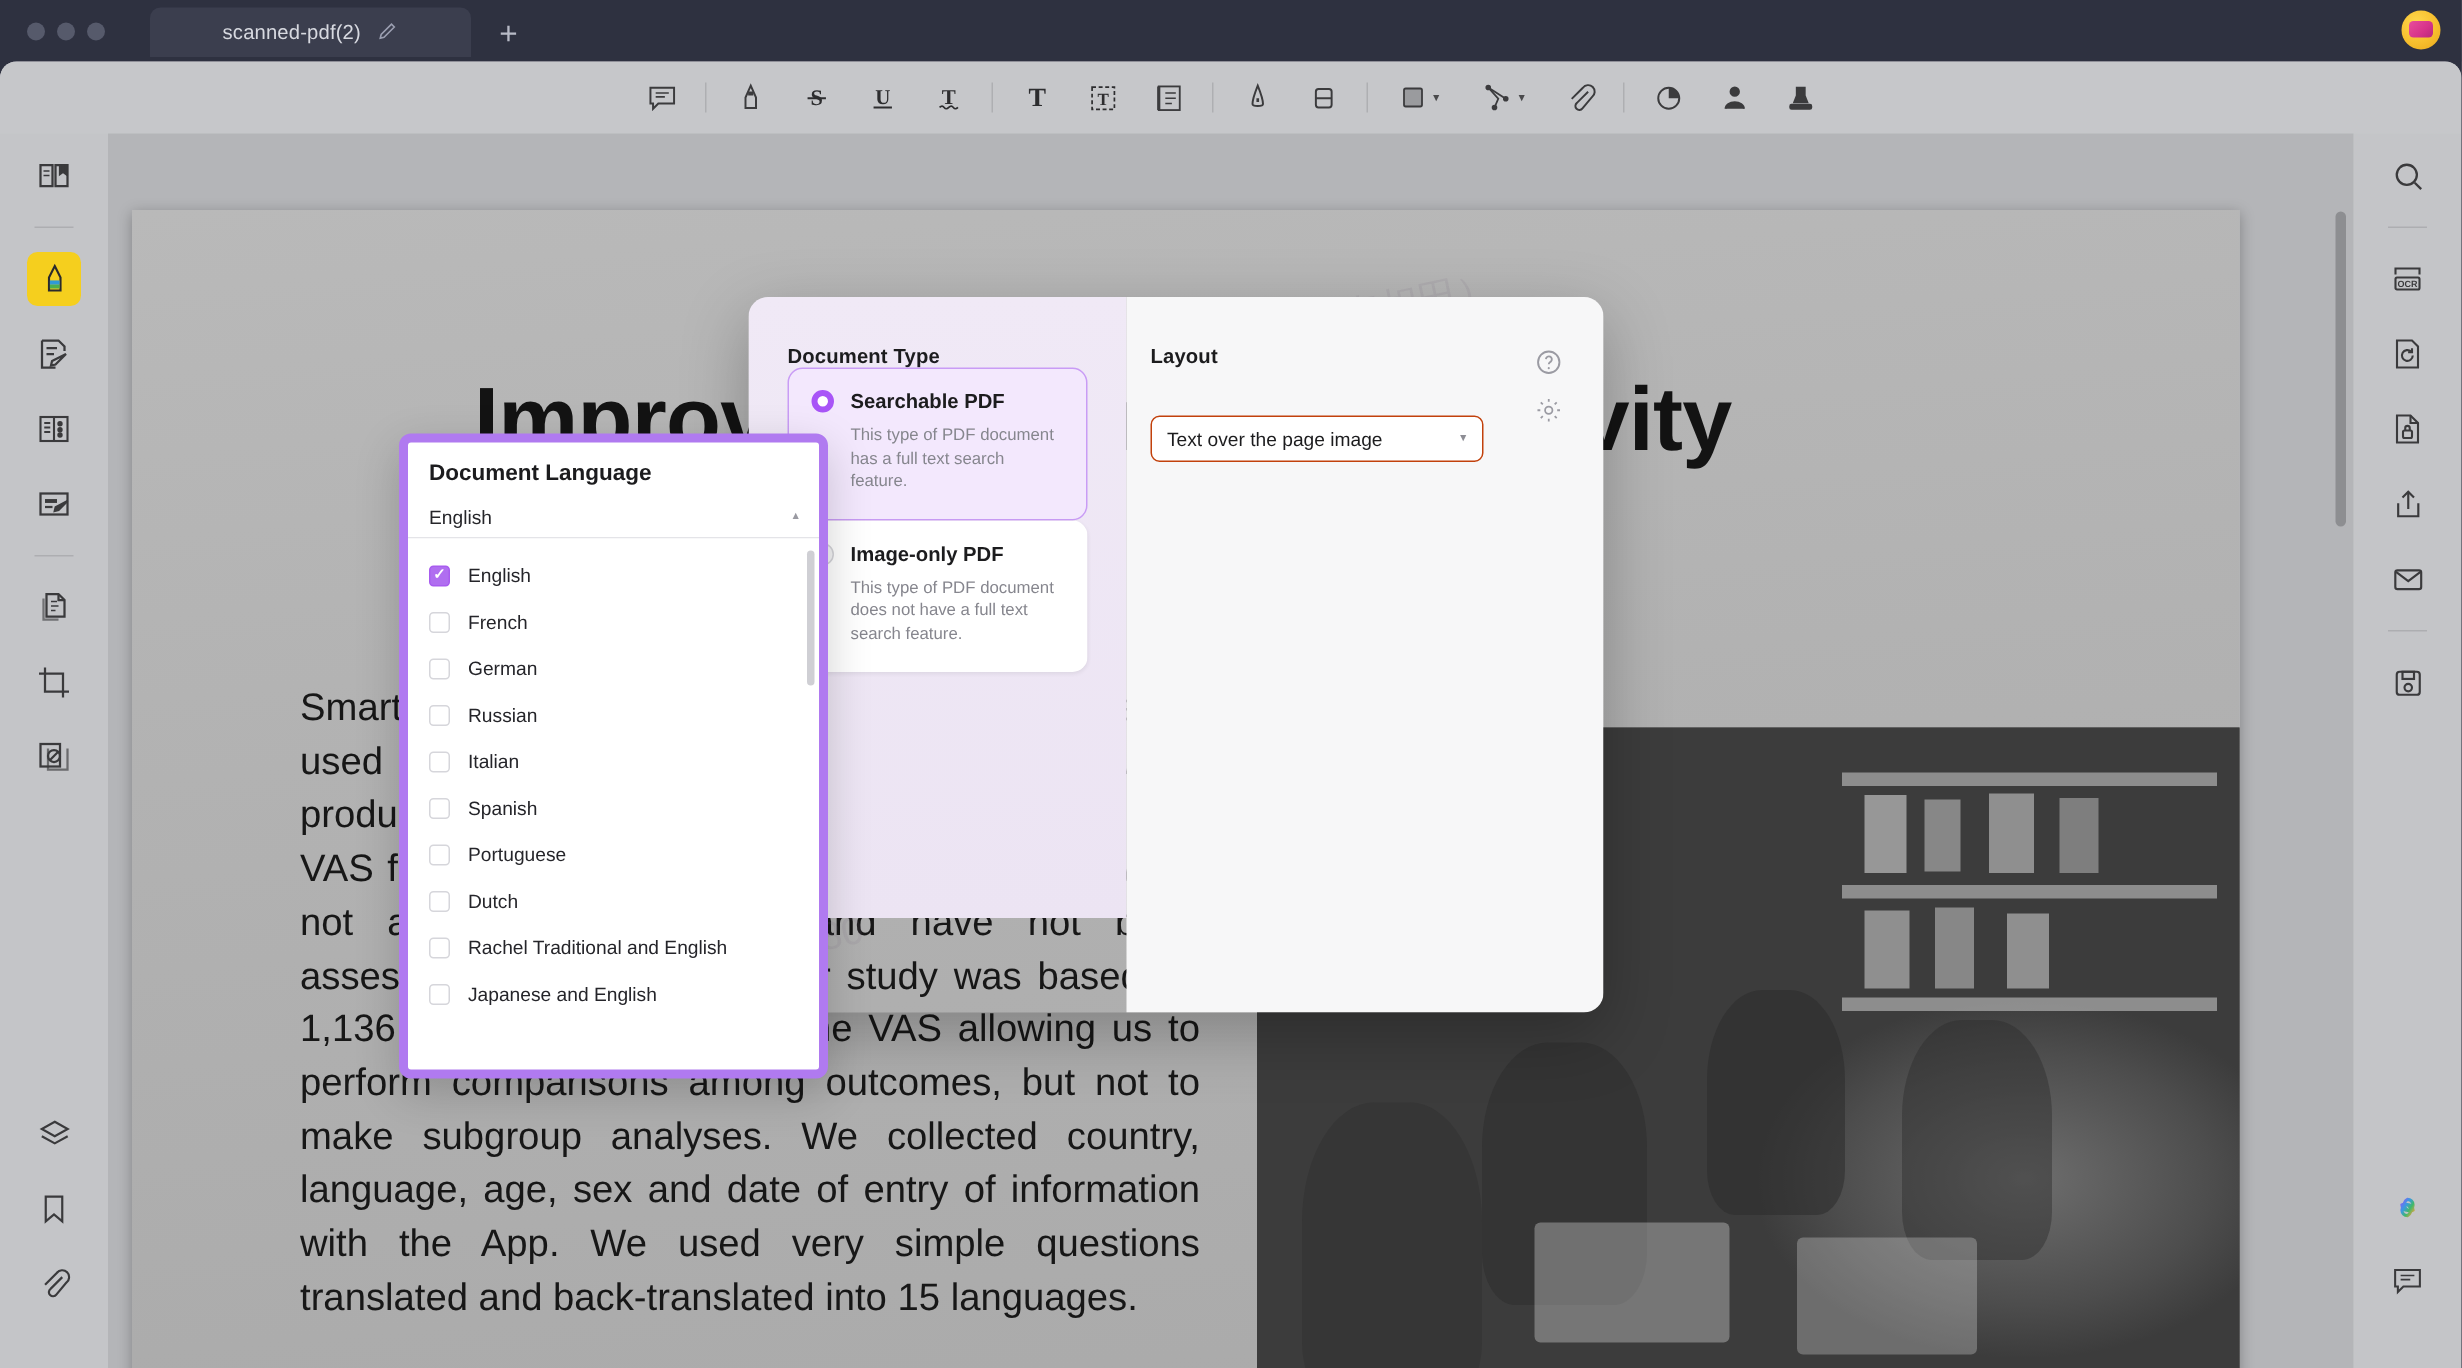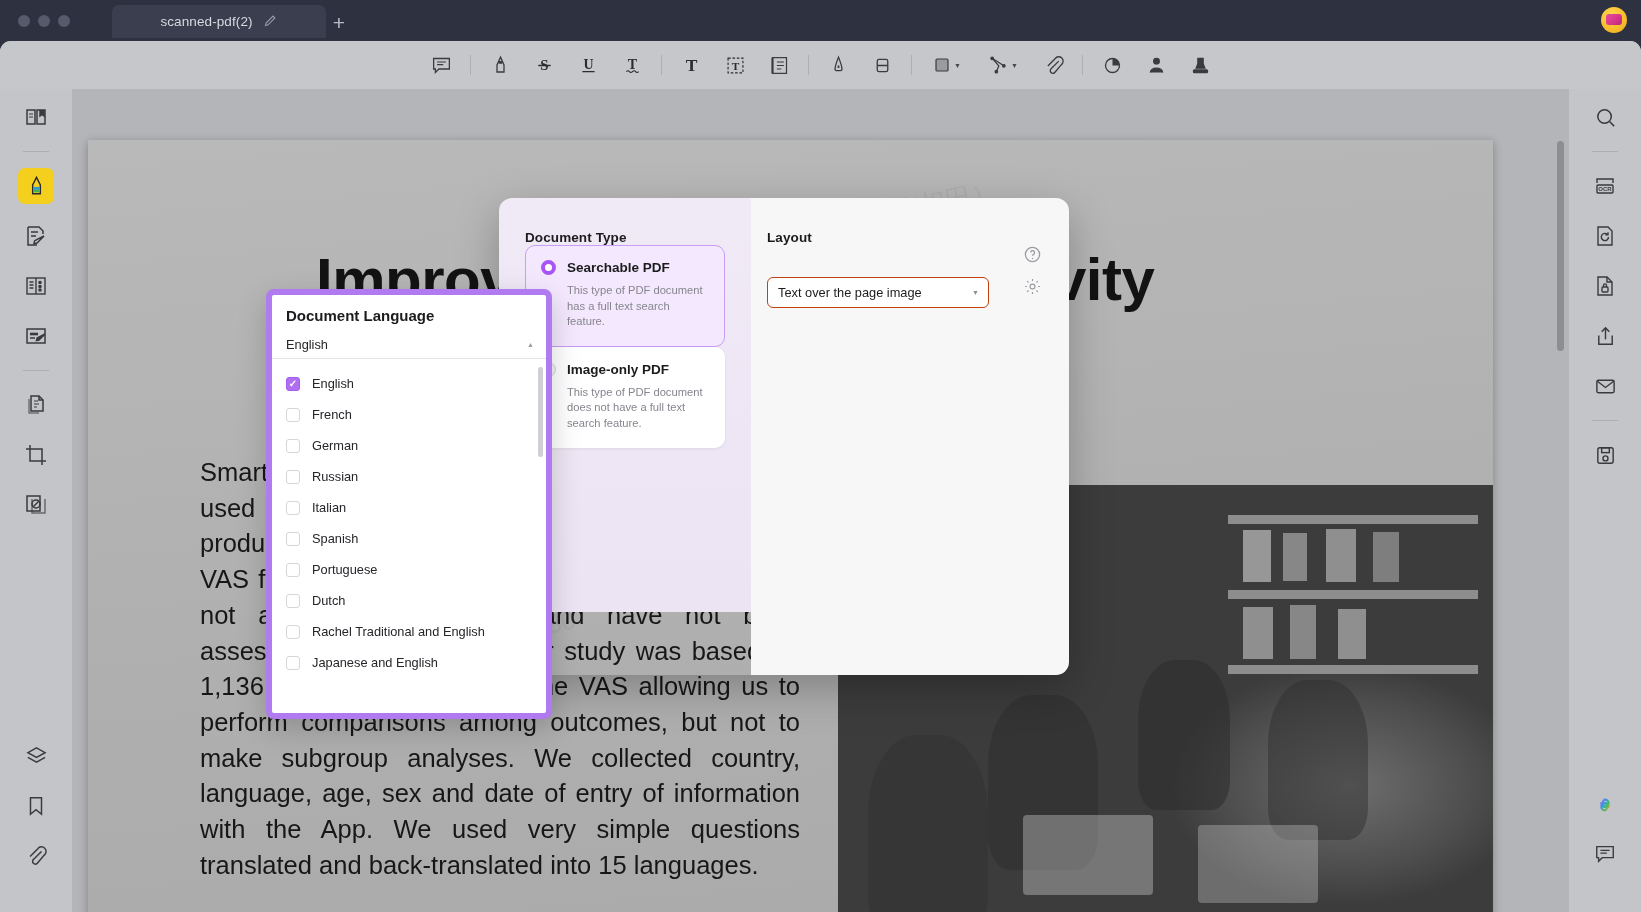--- a/index.html
+++ b/index.html
@@ -14,21 +14,21 @@
 
   
   .titlebar {
     position: absolute; top: 0; left: 0; width: 1641px; height: 41px;
     background: #2e3140;
     display: flex; align-items: center;
   }
   .traffic { display: flex; gap: 8px; margin-left: 18px; align-items: center; }
   .tl { width: 12px; height: 12px; border-radius: 50%; background: #565a6b; }
   .tab {
-    position: absolute; left: 112px; top: 5px;
+    position: absolute; left: 100px; top: 5px;
     width: 214px; height: 33px;
     background: #3b3e4e; border-radius: 7px 7px 0 0;
     display: flex; align-items: center; justify-content: center;
     gap: 10px;
   }
   .tab-title { color: #d7d9e0; font-size: 13.5px; letter-spacing: .1px; }
   .tab-edit { color: #9a9eb0; font-size: 14px; transform: rotate(0deg); }
   .newtab {
     position: absolute; left: 327px; top: 10px;
     width: 24px; height: 24px; color: #b7bac6; font-size: 21px;
@@ -173,21 +173,21 @@
   }
   .opt-card.sel { background: #f3e8fd; border: 1.4px solid #c99cf5; }
   .opt-card.unsel { background: #ffffff; border: 1.4px solid transparent; box-shadow: 0 1px 3px rgba(0,0,0,.07); }
   .opt-head { display: flex; align-items: center; gap: 11px; }
   .radio { width: 15px; height: 15px; border-radius: 50%; flex: 0 0 15px; }
   .radio.on { border: 4px solid #a855f7; background: #fff; }
   .radio.off { border: 1.6px solid #d3d3d8; background: #f3f3f5; }
   .opt-label { font-size: 13.5px; font-weight: 700; color: #1c1c1e; }
   .opt-desc { margin-top: 8px; margin-left: 26px; font-size: 11.2px; line-height: 15.5px; color: #86868e; }
 
-  .layout-row { display: flex; align-items: center; padding: 0 16px; }
+  .layout-row { display: flex; align-items: flex-start; padding: 0 16px; }
   .layout-col { flex: 1; }
   .sel-box {
     margin-top: 32px; height: 31px; width: 222px;
     background: #fff; border: 1px solid #c2410c; border-radius: 6px;
     display: flex; align-items: center; padding: 0 10px;
     font-size: 12.8px; color: #1c1c1e; position: relative;
   }
   .sel-caret { position: absolute; right: 9px; font-size: 7px; color: #8d8d94; }
   .icon-col { width: 42px; display: flex; flex-direction: column; align-items: center; gap: 13px; padding-top: 2px; }
   .circ-ic { width: 19px; height: 19px; color: #8c8c94; }

